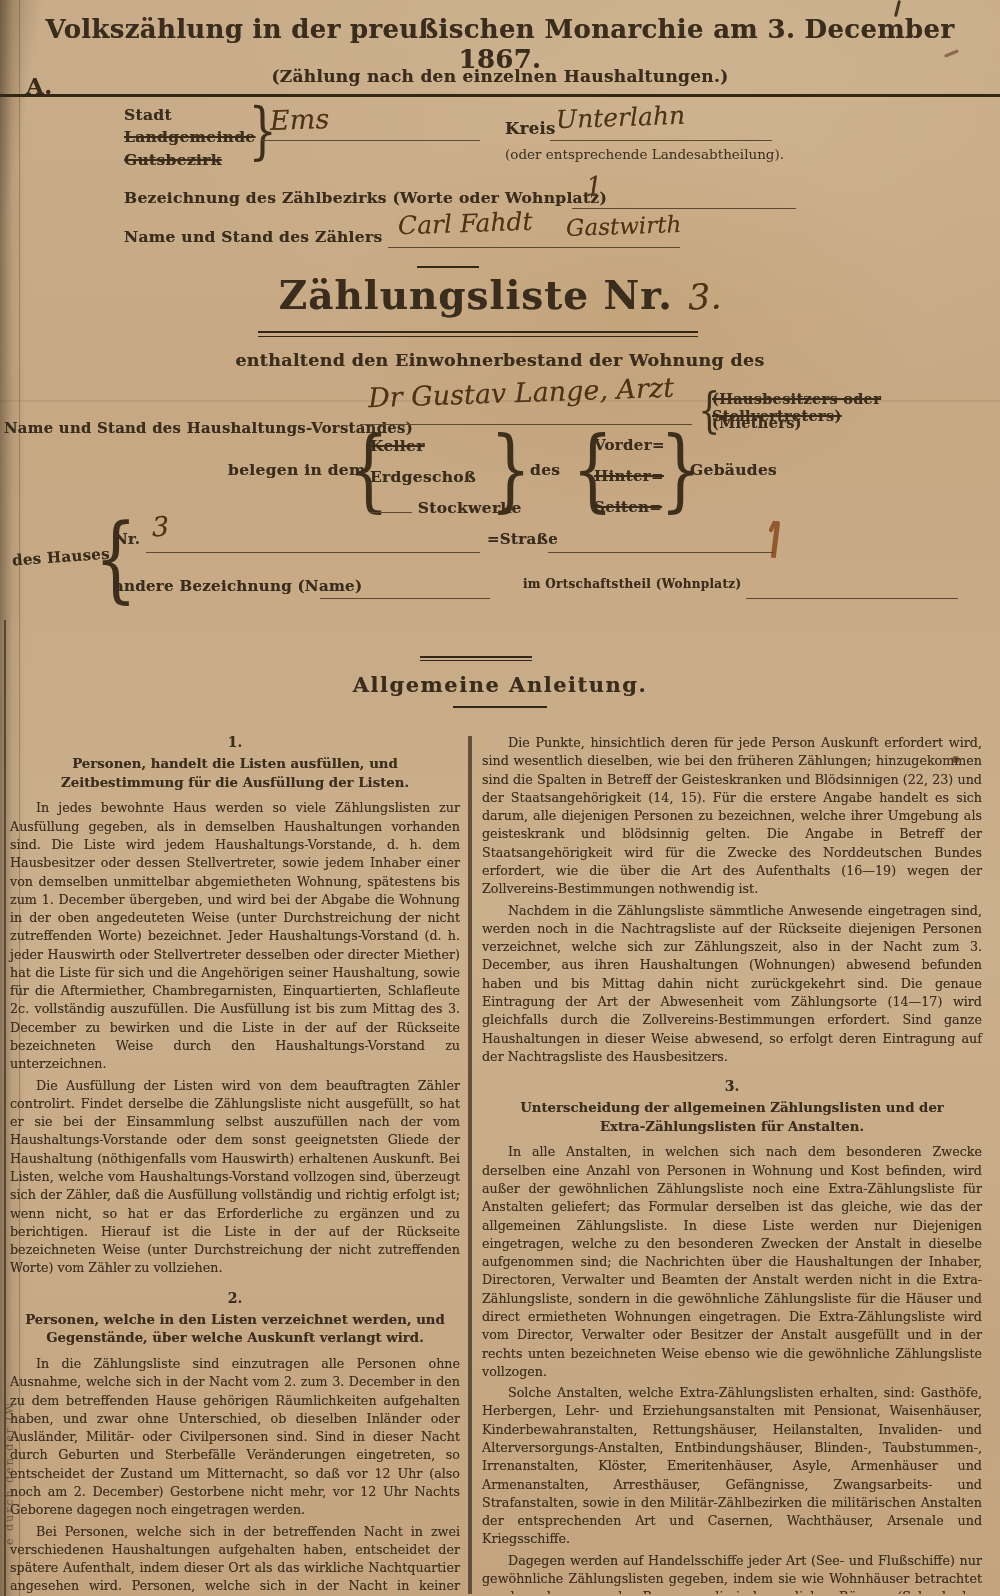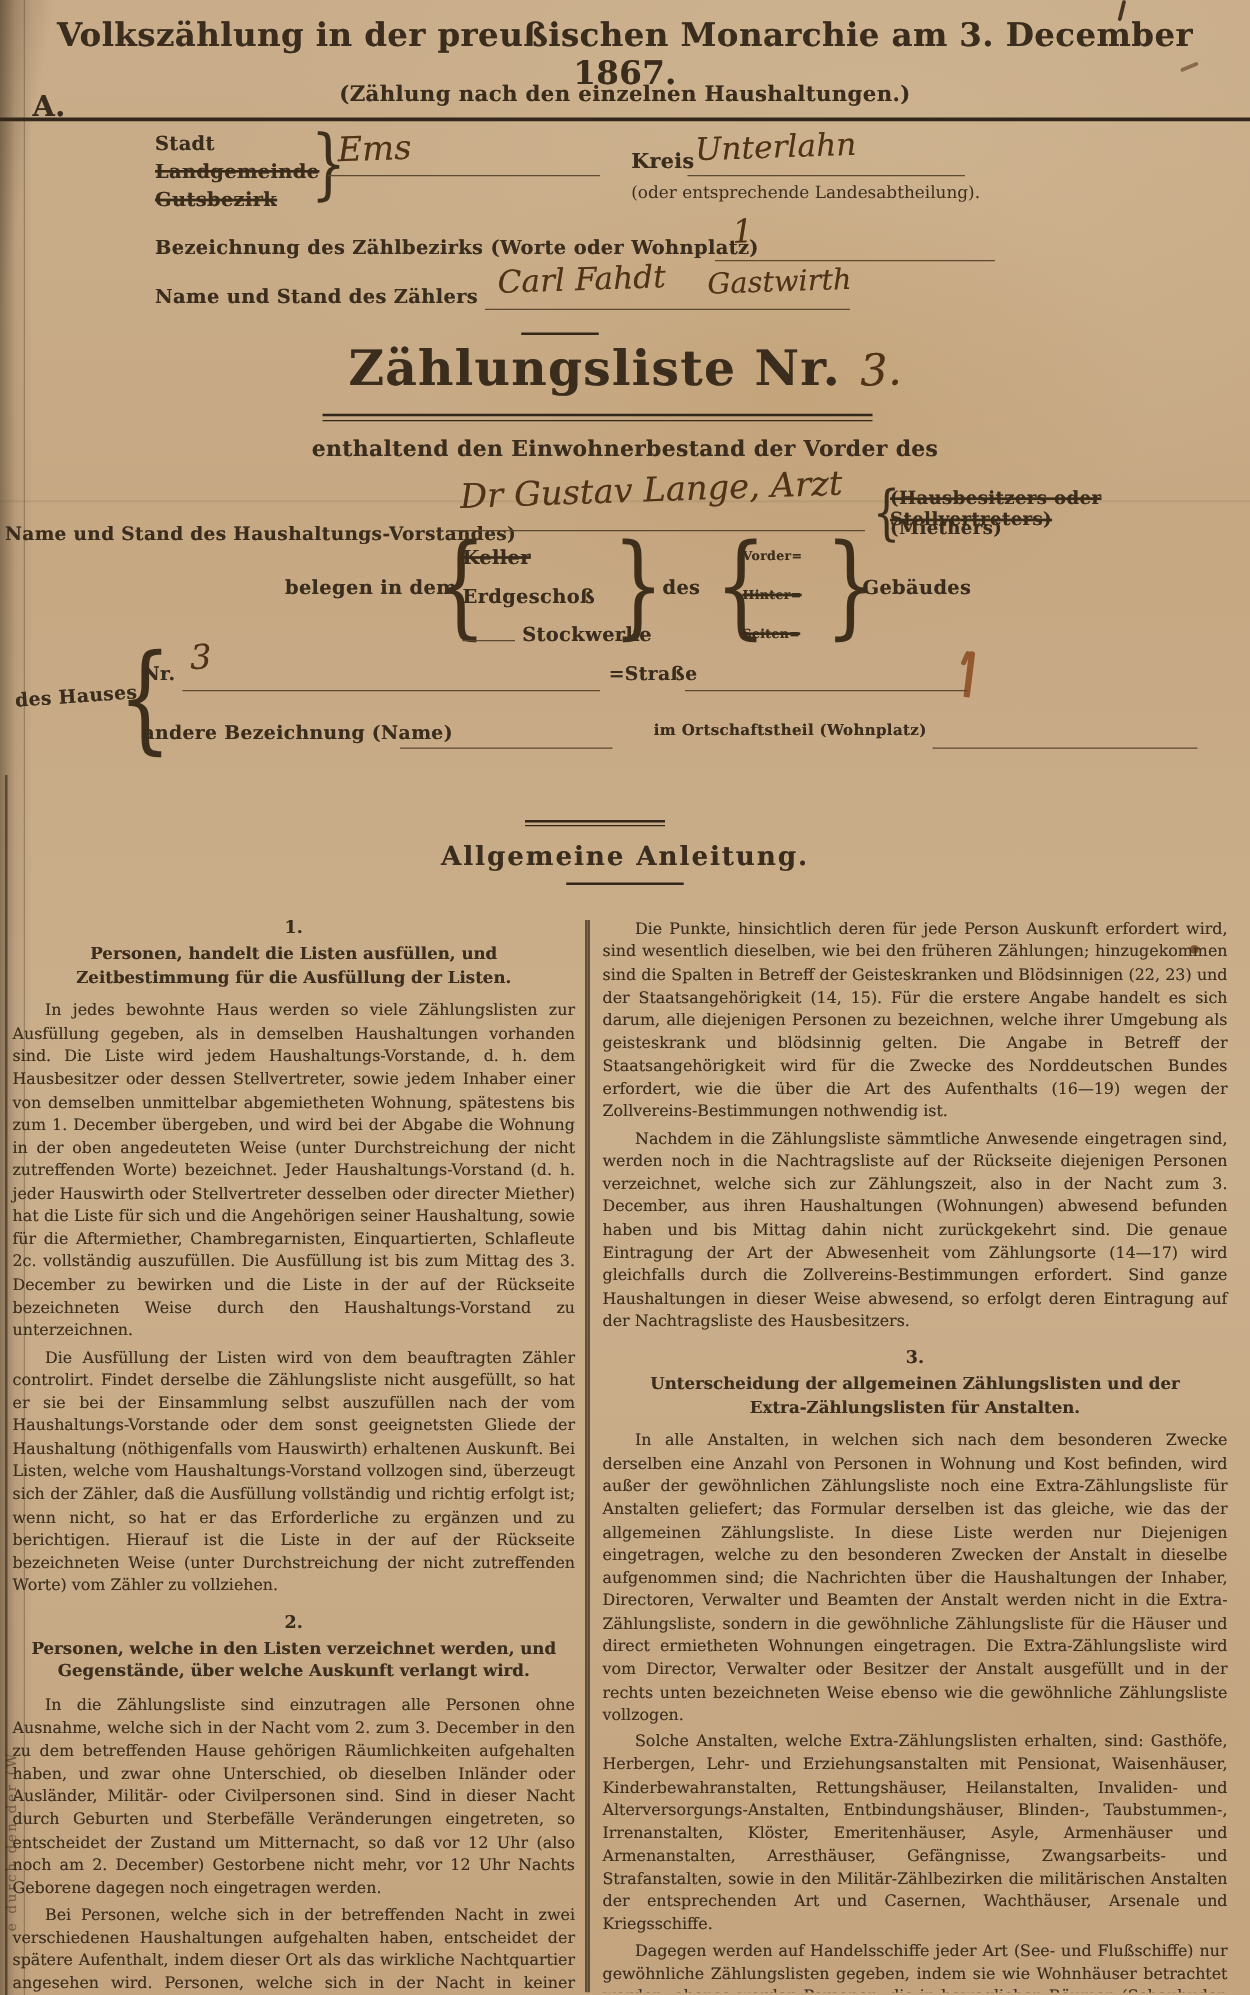--- a/index.html
+++ b/index.html
@@ -96,40 +96,40 @@
   <div class="abs wline" style="left:388px;top:247px;width:292px;"></div>
 
   <div class="abs" style="left:417px;top:266px;width:62px;border-top:2px solid #33271a;"></div>
 
   <div class="abs ctr" style="top:272px;">
     <span class="fr" style="font-size:39px;letter-spacing:1px;">Zählungsliste Nr.</span>
     <span class="hw" style="font-size:35px;margin-left:10px;">3.</span>
   </div>
   <div class="abs" style="left:258px;top:331px;width:440px;height:6px;border-top:2.5px solid #33271a;border-bottom:1.5px solid #33271a;"></div>
 
-  <div class="abs ctr fr" style="top:350px;font-size:17.5px;">enthaltend den Einwohnerbestand der Vorder des</div>
+  <div class="abs ctr fr" style="top:350px;font-size:17.5px;">enthaltend den Einwohnerbestand der Wohnung des</div>
 
   <span class="abs fr" style="left:4px;top:419px;font-size:14.8px;">Name und Stand des Haushaltungs-Vorstandes)</span>
   <span class="abs hw" style="left:368px;top:377px;font-size:27px;">Dr Gustav Lange, Arzt</span>
   <div class="abs wline" style="left:360px;top:424px;width:332px;"></div>
   <span class="abs brace brace-l" style="left:694px;top:386px;font-size:48px;"></span>
   <span class="abs fr strike" style="left:712px;top:390px;font-size:14.5px;">(Hausbesitzers oder Stellvertreters)</span>
   <span class="abs fr" style="left:712px;top:414px;font-size:14.5px;">(Miethers)</span>
 
   <span class="abs fr" style="left:228px;top:460px;font-size:15.5px;">belegen in dem</span>
   <span class="abs brace brace-l" style="left:340px;top:424px;font-size:90px;"></span>
   <div class="abs fr" style="left:370px;top:430px;font-size:15.5px;line-height:31px;">
     <div class="strike">Keller</div>
     <div>Erdgeschoß</div>
     <div><span class="wline" style="display:inline-block;width:42px;"></span> <span>Stockwerke</span></div>
   </div>
   <span class="abs brace brace-r" style="left:482px;top:424px;font-size:90px;"></span>
   <span class="abs fr" style="left:530px;top:460px;font-size:15.5px;">des</span>
   <span class="abs brace brace-l" style="left:564px;top:424px;font-size:90px;"></span>
-  <div class="abs fr" style="left:594px;top:430px;font-size:10px;line-height:31px;">
+  <div class="abs fr" style="left:594px;top:430px;font-size:15px;line-height:31px;">
     <div>Vorder=</div>
     <div class="strike">Hinter=</div>
     <div class="strike">Seiten=</div>
   </div>
   <span class="abs brace brace-r" style="left:652px;top:424px;font-size:90px;"></span>
   <span class="abs fr" style="left:690px;top:460px;font-size:15.5px;">Gebäudes</span>
 
   <span class="abs fr" style="left:12px;top:548px;font-size:15px;transform:rotate(-4deg);">des Hauses</span>
   <span class="abs brace brace-l" style="left:86px;top:512px;font-size:94px;"></span>
   <span class="abs fr" style="left:114px;top:530px;font-size:15px;">Nr.</span>

